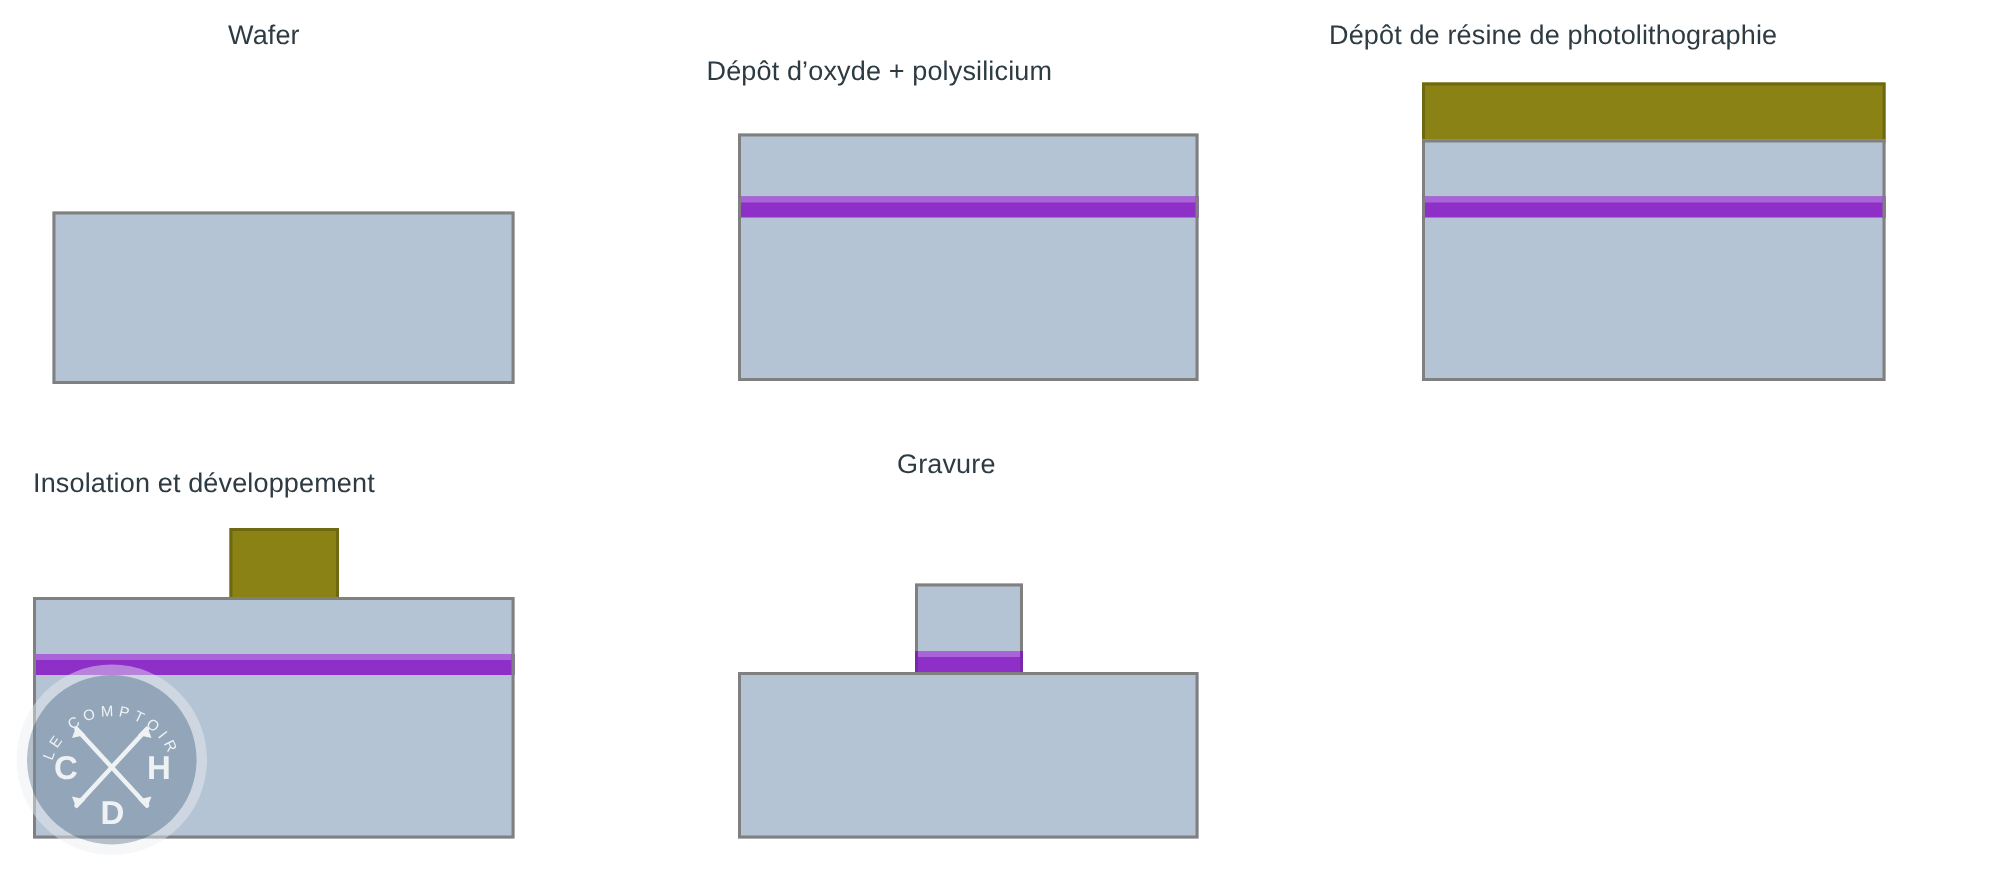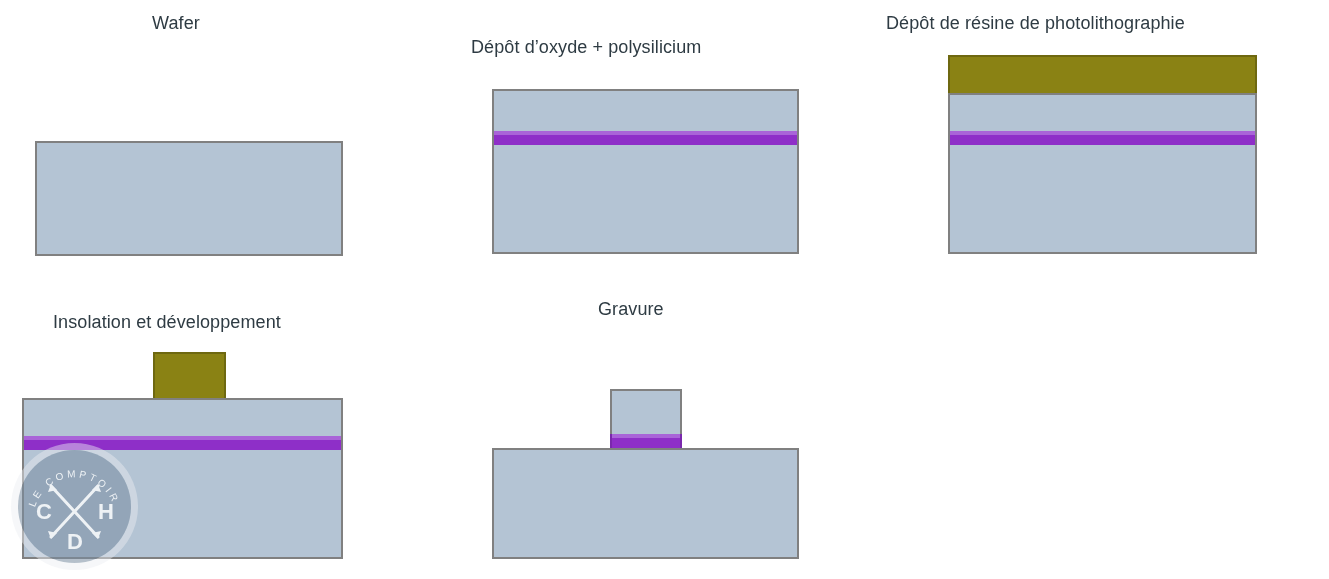--- a/index.html
+++ b/index.html
@@ -84,21 +84,21 @@
     <div class="title" style="left:886px;top:10px;">Dépôt de résine de photolithographie</div>
 
     <div class="layer resist" style="left:948px;top:55px;width:309px;height:40px;"></div>
 
     <div class="layer substrate" style="left:948px;top:93px;width:309px;height:161px;"></div>
 
     <div class="oxide" style="left:948px;top:131px;width:309px;height:14px;"></div>
   </div>
 
   <div>
-    <div class="title" style="left:22px;top:309px;margin-left:31px;">Insolation et développement</div>
+    <div class="title" style="left:22px;top:309px;">Insolation et développement</div>
 
     <div class="layer resist" style="left:153px;top:352px;width:73px;height:48px;"></div>
 
     <div class="layer substrate" style="left:22px;top:398px;width:321px;height:161px;"></div>
 
     <div class="oxide" style="left:22px;top:436px;width:321px;height:14px;"></div>
 
     <div class="watermark" style="left:18px;top:450px;width:113px;height:113px;">
       <svg width="113" height="113" viewBox="0 0 113 113">
         <defs>

